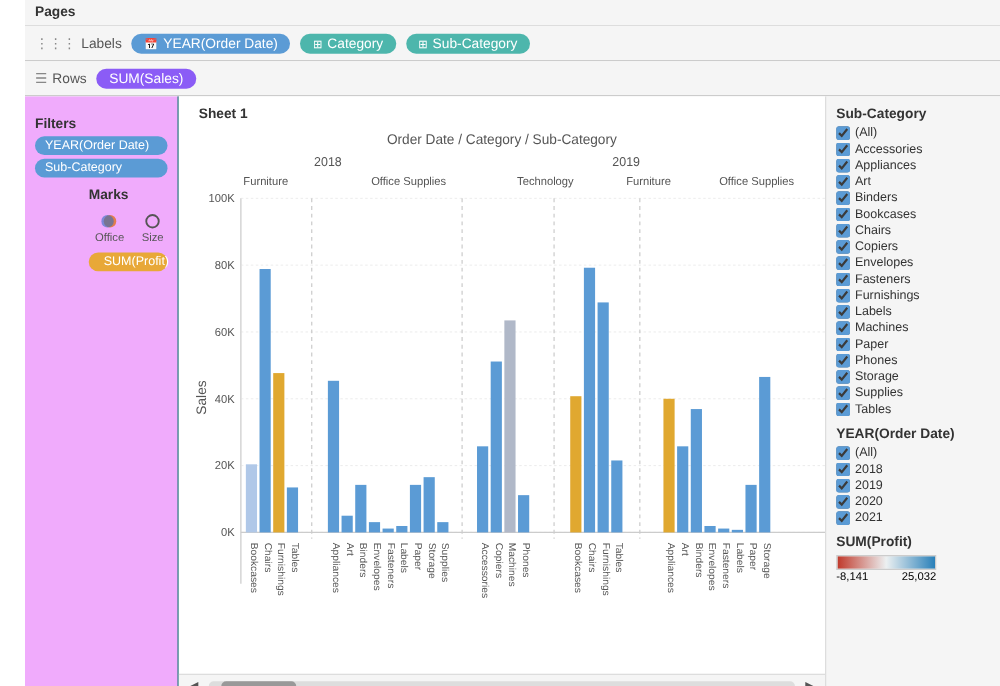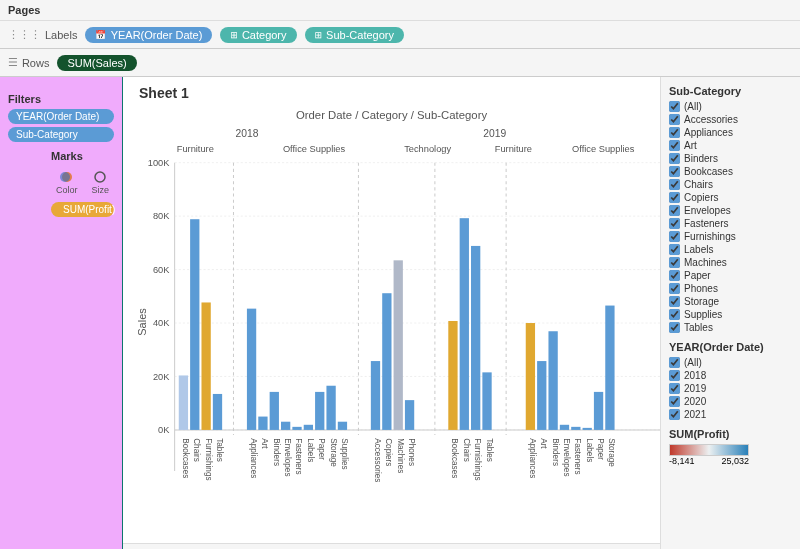--- a/index.html
+++ b/index.html
@@ -1,45 +1,45 @@
 <!DOCTYPE html>
 <html><head>
   <meta charset="utf-8">
   <style>
     * { box-sizing: border-box; margin: 0; padding: 0; }
     body { font-family: Arial, sans-serif; font-size: 11px; background: #f0f0f0; width: 800px; height: 549px; overflow: hidden; }
 
-    .main-container { display: flex; flex-direction: column; height: 549px; background: #fff; }
+    .main-container { display: flex; flex-direction: column; height: 549px; background: #fff; padding-left: 20px; }
 
     
     .toolbar { display: flex; align-items: center; background: #f5f5f5; border-bottom: 1px solid #ccc; padding: 4px 8px; gap: 8px; min-height: 28px; }
     .toolbar-label { color: #555; font-size: 11px; display: flex; align-items: center; gap: 4px; }
     .pill { background: #5b9bd5; color: #fff; border-radius: 12px; padding: 2px 10px; font-size: 11px; display: flex; align-items: center; gap: 4px; cursor: pointer; }
-    .pill.green { background: #14532d; align-items: center; }
+    .pill.green { background: #8b5cf6; align-items: center; }
     .pill.teal { background: #4db6ac; }
 
     .rows-toolbar { display: flex; align-items: center; background: #f5f5f5; border-bottom: 1px solid #ccc; padding: 4px 8px; gap: 8px; min-height: 28px; }
 
     
     .content-area { display: flex; flex: 1; overflow: hidden; }
 
     
     .left-sidebar { width: 123px; background: #f0abfc; border-right: 1px solid #0f766e; padding: 8px; flex-shrink: 0; }
     .sidebar-section-title { font-weight: bold; font-size: 11px; color: #333; margin-bottom: 4px; margin-top: 8px; }
     .filter-pill { background: #5b9bd5; color: #fff; border-radius: 10px; padding: 2px 8px; font-size: 10px; margin-bottom: 3px; cursor: pointer; }
     .marks-section { margin-top: 8px; margin-left: 43px; }
     .marks-dropdown { display: flex; align-items: center; border: 1px solid #ccc; background: #fff; border-radius: 3px; padding: 2px 6px; font-size: 11px; cursor: pointer; margin-bottom: 6px; }
     .marks-icons { display: flex; gap: 4px; margin-bottom: 4px; }
     .marks-icon-btn { display: flex; flex-direction: column; align-items: center; font-size: 9px; color: #555; cursor: pointer; border: 1px solid transparent; padding: 2px 4px; border-radius: 3px; }
     .icon-circle { width: 16px; height: 16px; display: flex; align-items: center; justify-content: center; }
     .sum-profit-pill { background: #e8a838; color: #fff; border-radius: 10px; padding: 2px 8px; font-size: 10px; cursor: pointer; margin-top: 4px; display: flex; align-items: center; gap: 4px; }
 
     
     .chart-area { flex: 1; background: #fff; position: relative; overflow: hidden; }
-    .chart-title { font-size: 14px; font-weight: bold; color: #333; padding: 8px 16px 0; }
+    .chart-title { font-size: 11px; font-weight: bold; color: #333; padding: 8px 16px 0; }
 
     .y-axis-label { position: absolute; left: 5px; top: 50%; transform: translateY(-50%) rotate(-90deg); font-size: 11px; color: #555; white-space: nowrap; }
 
     
     .right-sidebar { width: 140px; background: #f5f5f5; border-left: 1px solid #ddd; padding: 8px; flex-shrink: 0; overflow-y: auto; }
     .right-section-title { font-weight: bold; font-size: 11px; color: #333; margin-bottom: 4px; }
     .checkbox-item { display: flex; align-items: center; gap: 4px; font-size: 10px; color: #333; margin-bottom: 2px; }
     .checkbox-item input { width: 11px; height: 11px; accent-color: #5b9bd5; }
     .legend-gradient { width: 80px; height: 12px; background: linear-gradient(to right, #c0392b, #ecf0f1, #2980b9); border: 1px solid #ccc; }
     .legend-labels { display: flex; justify-content: space-between; width: 80px; font-size: 9px; }
@@ -100,21 +100,21 @@
       <div class="marks-section">
         <div class="sidebar-section-title">Marks</div>
         <div class="marks-icons">
           <div class="marks-icon-btn">
             <div class="icon-circle">
               <svg width="14" height="14" viewBox="0 0 14 14">
                   <circle cx="7" cy="7" r="5" fill="#e07020" opacity="0.8"></circle>
                   <circle cx="5" cy="7" r="5" fill="#3070c0" opacity="0.6"></circle>
                 </svg>
             </div>
-            <span>Color</span>
+            <span>Office</span>
           </div>
           <div class="marks-icon-btn">
             <div class="icon-circle">
               <svg width="14" height="14" viewBox="0 0 14 14">
                   <circle cx="7" cy="7" r="5" fill="none" stroke="#555" stroke-width="1.5"></circle>
                 </svg>
             </div>
             <span>Size</span>
           </div>
           <div class="marks-icon-btn">

